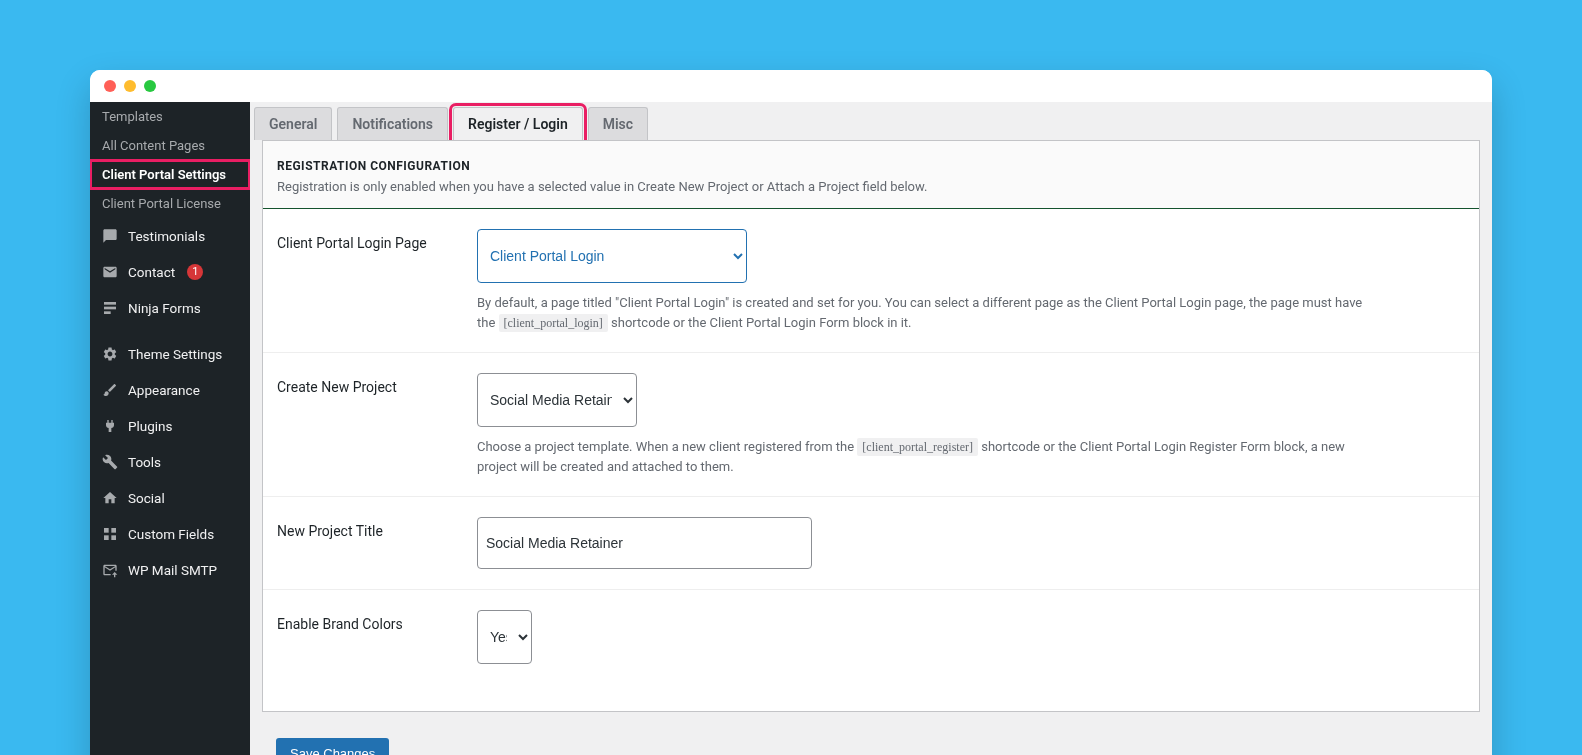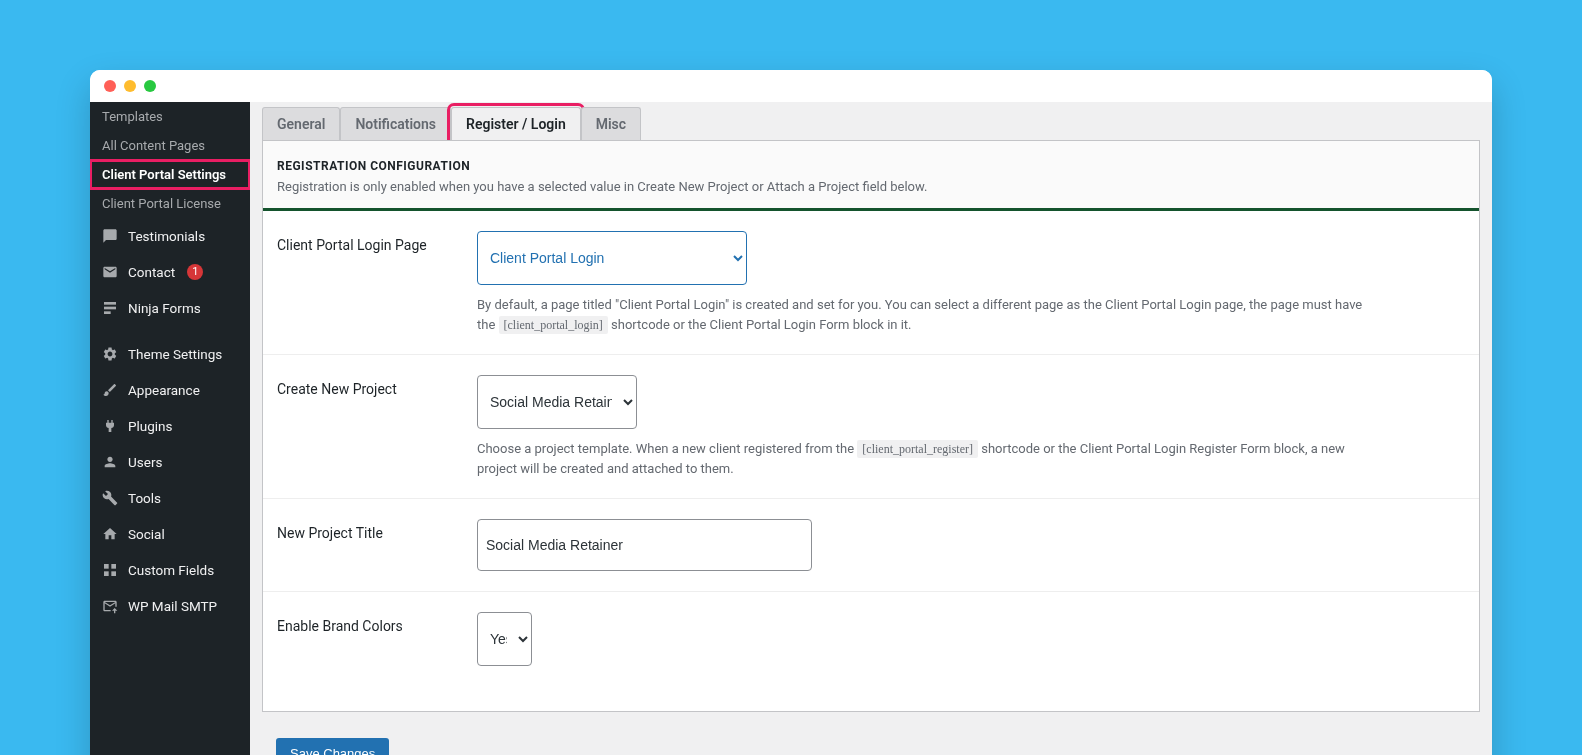--- a/index.html
+++ b/index.html
@@ -86,21 +86,22 @@
 }
 .content {
   flex: 1;
   background: #f0f0f1;
   display: flex;
   flex-direction: column;
   overflow: hidden;
 }
 .tabs {
   display: flex;
-  padding: 5px 12px 0 12px;
+  padding: 5px 12px 0 4px;
+  gap: 5px;
 }
 .tab {
   background: #dcdcde;
   border: 1px solid #c3c4c7;
   border-bottom: none;
   padding: 8px 14px;
   font-size: 14px;
   font-weight: 600;
   color: #646970;
   cursor: pointer;
@@ -116,21 +117,21 @@
 }
 .panel {
   flex: 1;
   background: #fff;
   margin: 0 12px 12px 12px;
   border: 1px solid #c3c4c7;
   overflow: auto;
 }
 .section-head {
   padding: 18px 14px 14px 14px;
-  border-bottom: 3px solid #14532d;
+  border-bottom: 1px solid #14532d;
   background: #fafafa;
 }
 .section-head h3 {
   font-size: 12px;
   font-weight: 700;
   letter-spacing: 0.5px;
   color: #1d2327;
   margin-bottom: 6px;
 }
 .section-head p {
@@ -255,28 +256,20 @@
             <span class="icon">
               <svg width="16" height="16" viewBox="0 0 24 24" fill="currentColor">
                 <path d="M16 7V3h-2v4h-4V3H8v4H6v4c0 2.21 1.79 4 4 4v6h4v-6c2.21 0 4-1.79 4-4V7h-2z"></path>
               </svg>
             </span>
             <span>Plugins</span>
           </div>
           <div class="menu-item">
             <span class="icon">
               <svg width="16" height="16" viewBox="0 0 24 24" fill="currentColor">
-                <path d="M12 12c2.21 0 4-1.79 4-4s-1.79-4-4-4-4 1.79-4 4 1.79 4 4 4zm0 2c-2.67 0-8 1.34-8 4v2h16v-2c0-2.66-5.33-4-8-4z"></path>
-              </svg>
-            </span>
-            <span>Users</span>
-          </div>
-          <div class="menu-item">
-            <span class="icon">
-              <svg width="16" height="16" viewBox="0 0 24 24" fill="currentColor">
                 <path d="M22.7 19l-9.1-9.1c.9-2.3.4-5-1.5-6.9-2-2-5-2.4-7.4-1.3L9 6 6 9 1.6 4.7C.4 7.1.9 10.1 2.9 12.1c1.9 1.9 4.6 2.4 6.9 1.5l9.1 9.1c.4.4 1 .4 1.4 0l2.3-2.3c.5-.4.5-1.1.1-1.4z"></path>
               </svg>
             </span>
             <span>Tools</span>
           </div>
           <div class="menu-item">
             <span class="icon">
               <svg width="16" height="16" viewBox="0 0 24 24" fill="currentColor">
                 <path d="M10 20v-6h4v6h5v-8h3L12 3 2 12h3v8z"></path>
               </svg>

